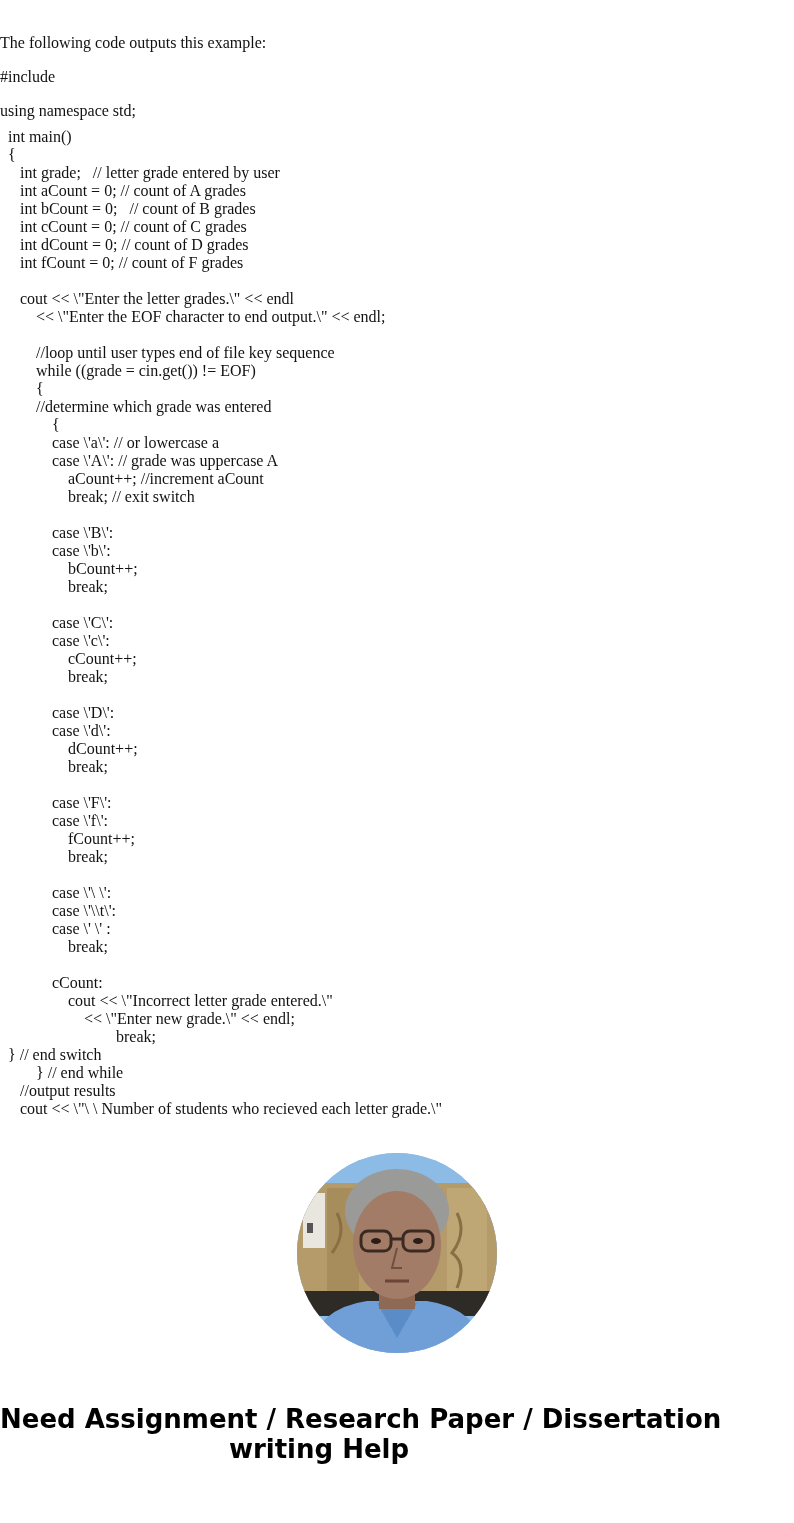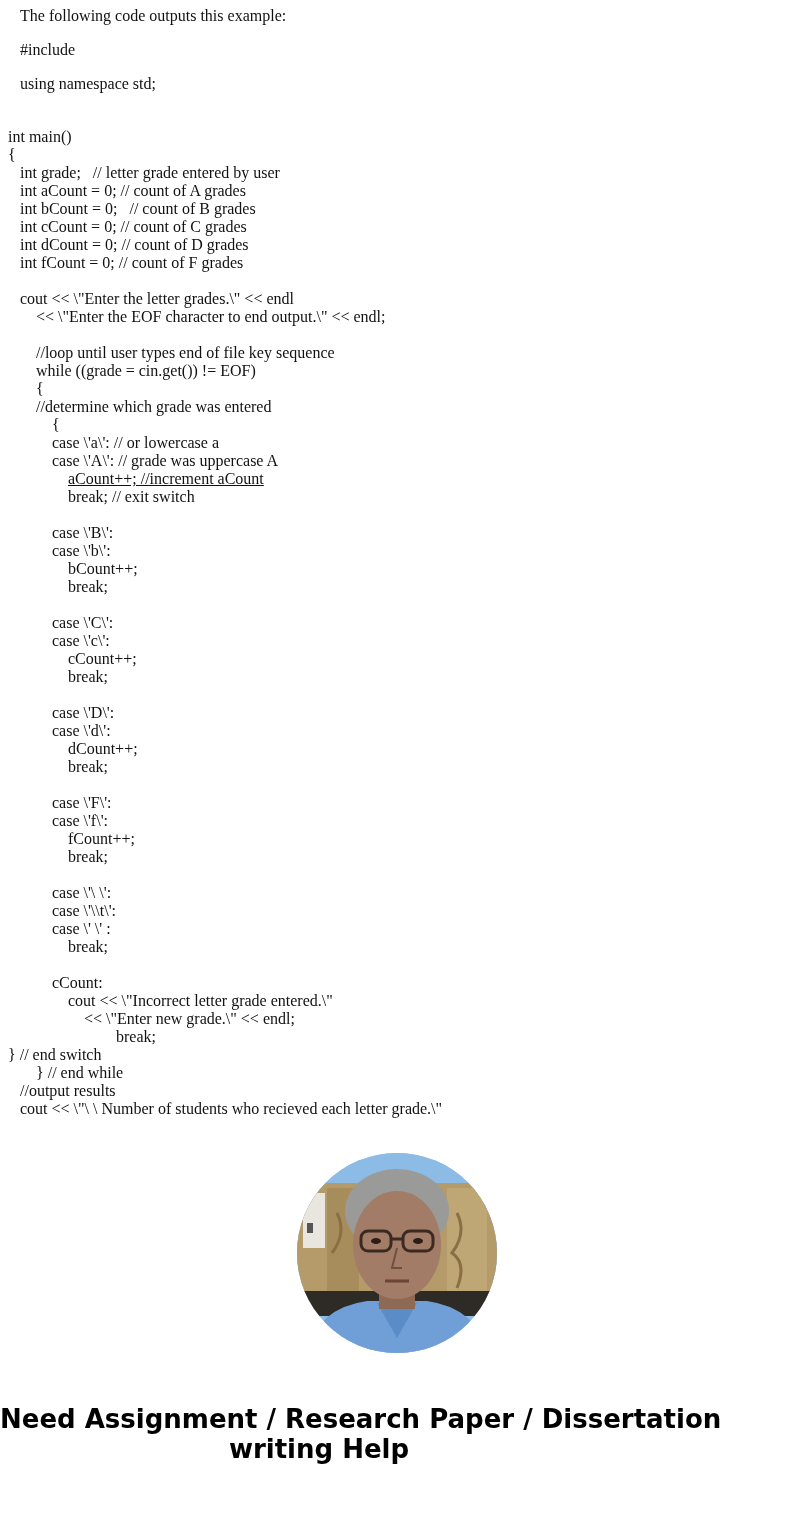--- a/index.html
+++ b/index.html
@@ -10,24 +10,25 @@
     body {
       width: 794px;
       height: 1523px;
       position: relative;
       overflow: hidden;
       font-family: "Liberation Serif", serif;
       color: #111111;
     }
     .intro {
       position: absolute;
-      left: 20px;
+      left: 0;
       font-size: 16px;
       line-height: 18px;
       white-space: pre;
+      margin-top: 27px;
     }
     .code {
       position: absolute;
       left: 8px;
       top: 128px;
       font-size: 16px;
       line-height: 18px;
     }
     .code-line {
       height: 18px;
@@ -78,21 +79,21 @@
     <div class="code-line" style="padding-left: 12px;">cout &lt;&lt; \"Enter the letter grades.\" &lt;&lt; endl</div>
     <div class="code-line" style="padding-left: 28px;">&lt;&lt; \"Enter the EOF character to end output.\" &lt;&lt; endl;</div>
     <div class="code-line" style="padding-left: 0px;"></div>
     <div class="code-line" style="padding-left: 28px;">//loop until user types end of file key sequence</div>
     <div class="code-line" style="padding-left: 28px;">while ((grade = cin.get()) != EOF)</div>
     <div class="code-line" style="padding-left: 28px;">{</div>
     <div class="code-line" style="padding-left: 28px;">//determine which grade was entered</div>
     <div class="code-line" style="padding-left: 44px;">{</div>
     <div class="code-line" style="padding-left: 44px;">case \'a\': // or lowercase a</div>
     <div class="code-line" style="padding-left: 44px;">case \'A\': // grade was uppercase A</div>
-    <div class="code-line" style="padding-left: 60px; text-decoration: underline;">aCount++; //increment aCount</div>
+    <div class="code-line" style="padding-left: 60px;">aCount++; //increment aCount</div>
     <div class="code-line" style="padding-left: 60px;">break; // exit switch</div>
     <div class="code-line" style="padding-left: 0px;"></div>
     <div class="code-line" style="padding-left: 44px;">case \'B\':</div>
     <div class="code-line" style="padding-left: 44px;">case \'b\':</div>
     <div class="code-line" style="padding-left: 60px;">bCount++;</div>
     <div class="code-line" style="padding-left: 60px;">break;</div>
     <div class="code-line" style="padding-left: 0px;"></div>
     <div class="code-line" style="padding-left: 44px;">case \'C\':</div>
     <div class="code-line" style="padding-left: 44px;">case \'c\':</div>
     <div class="code-line" style="padding-left: 60px;">cCount++;</div>

